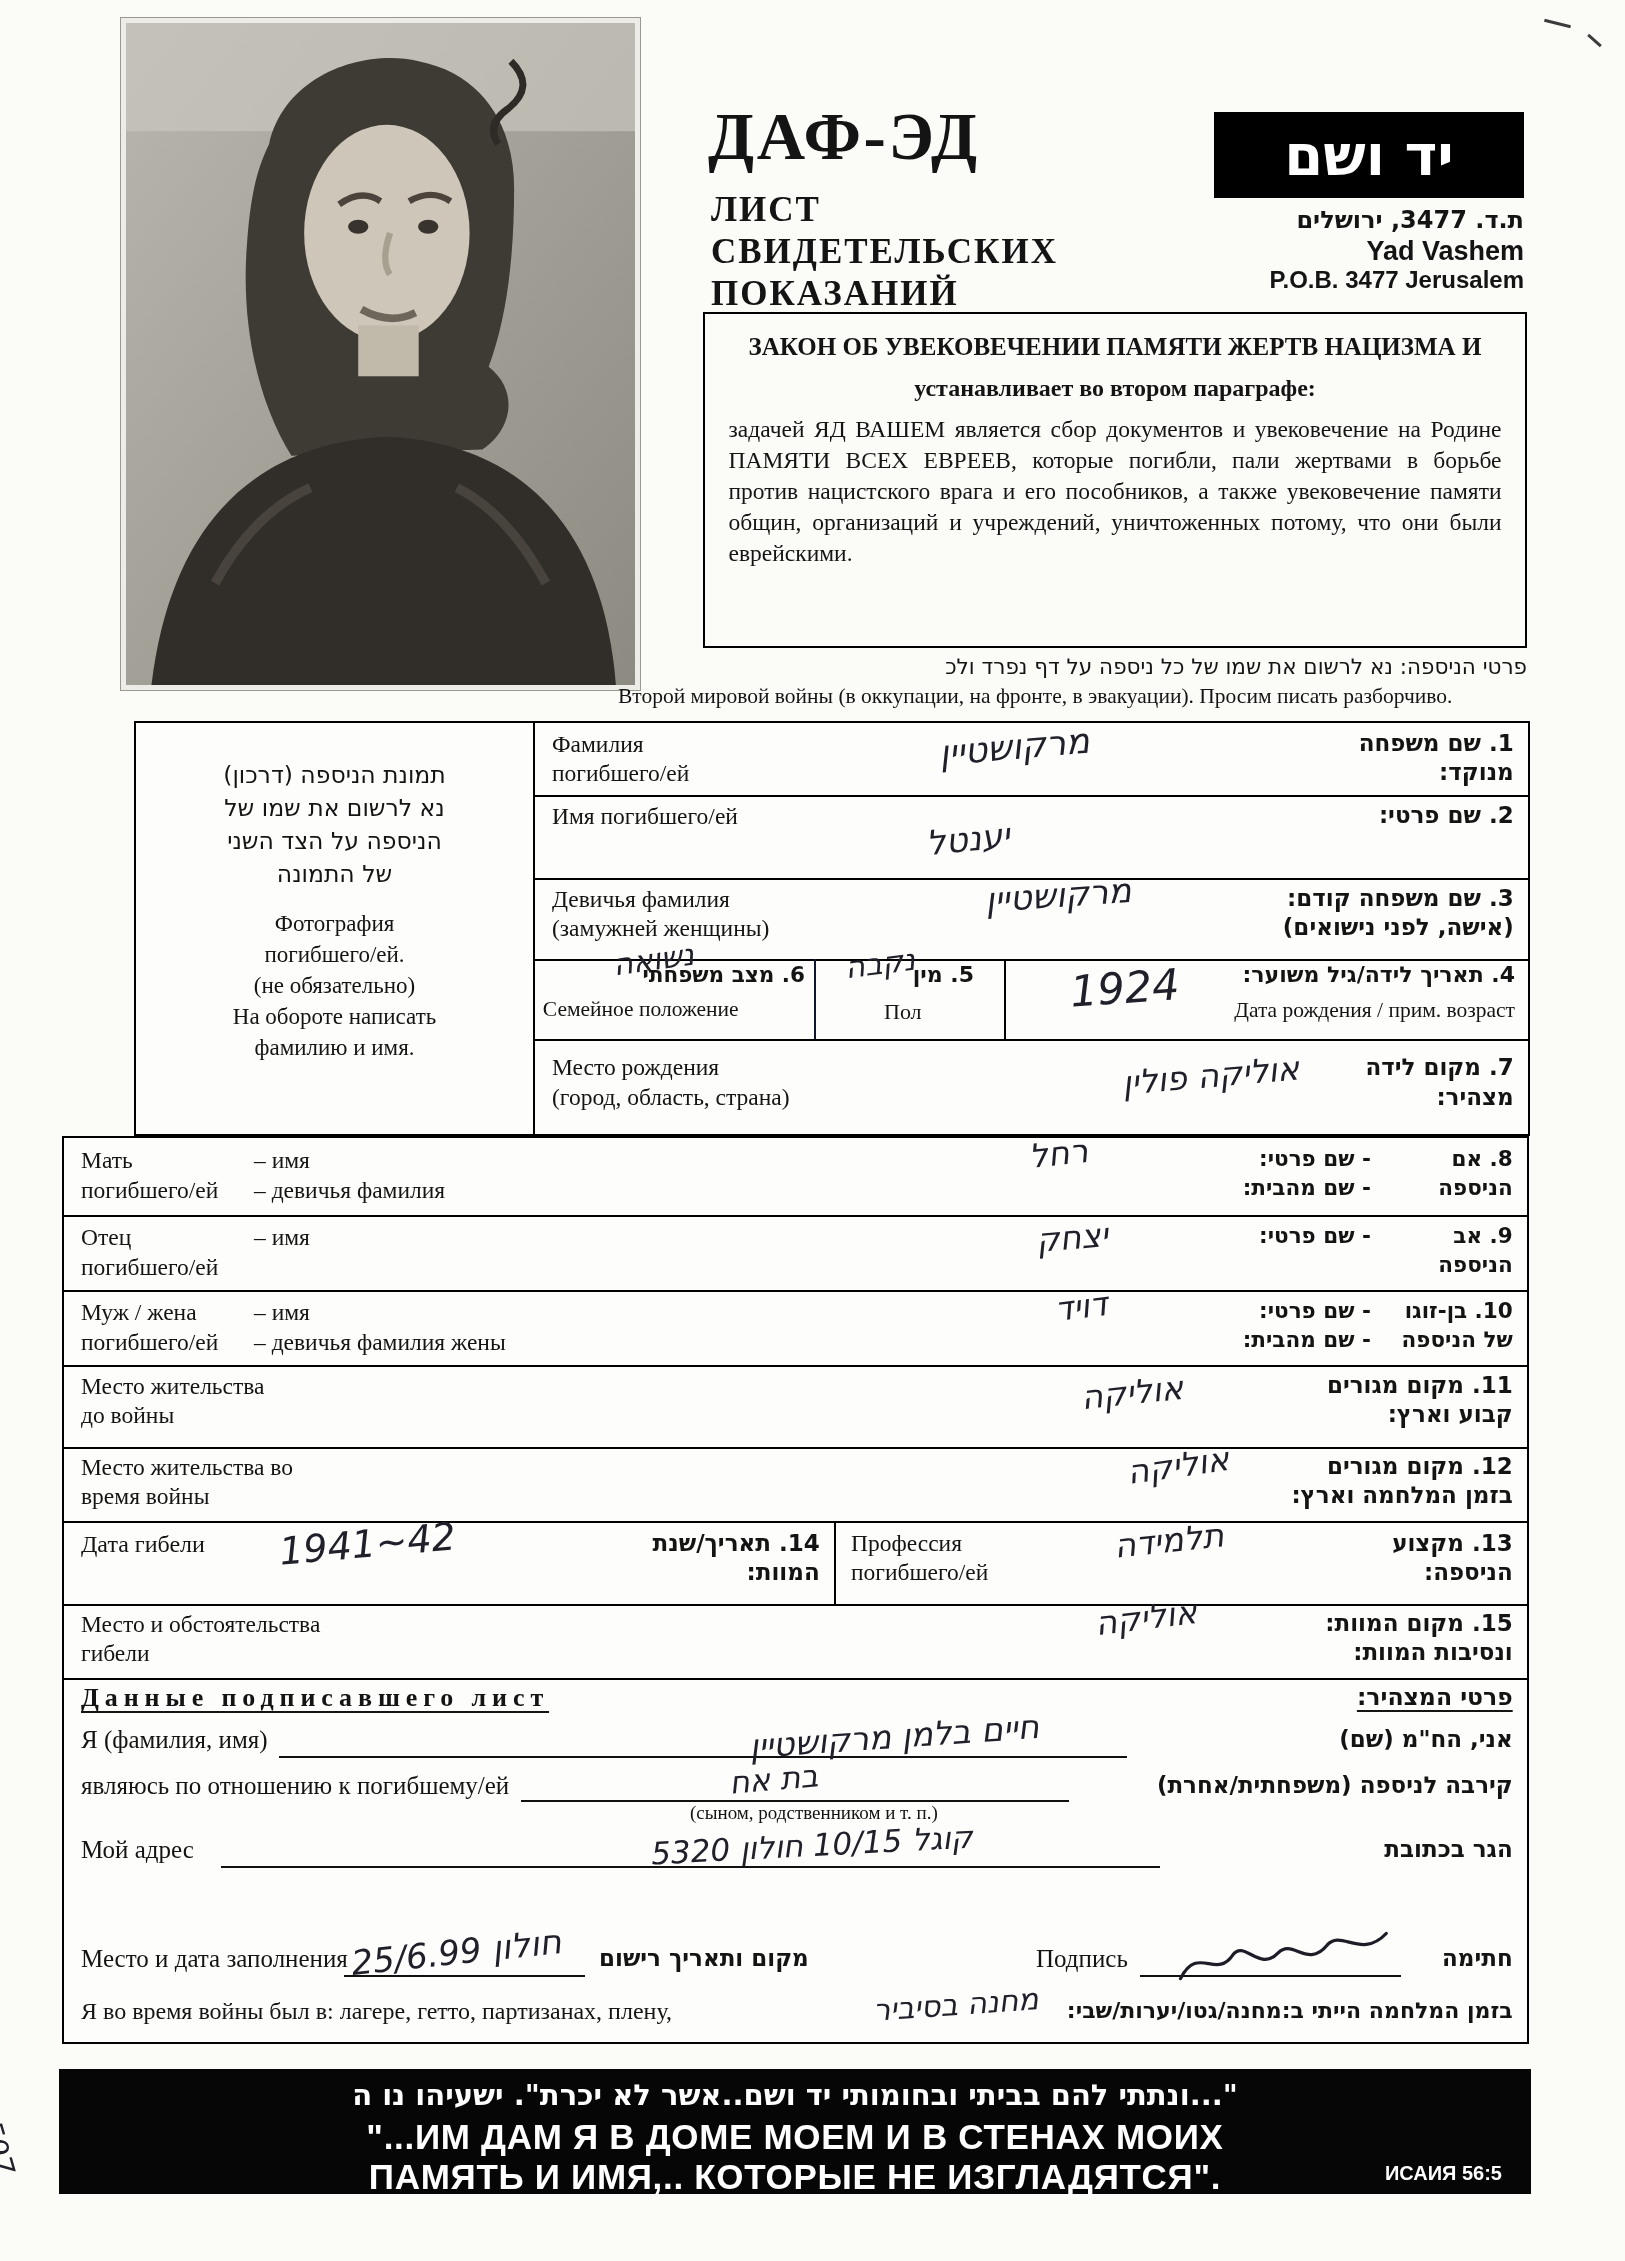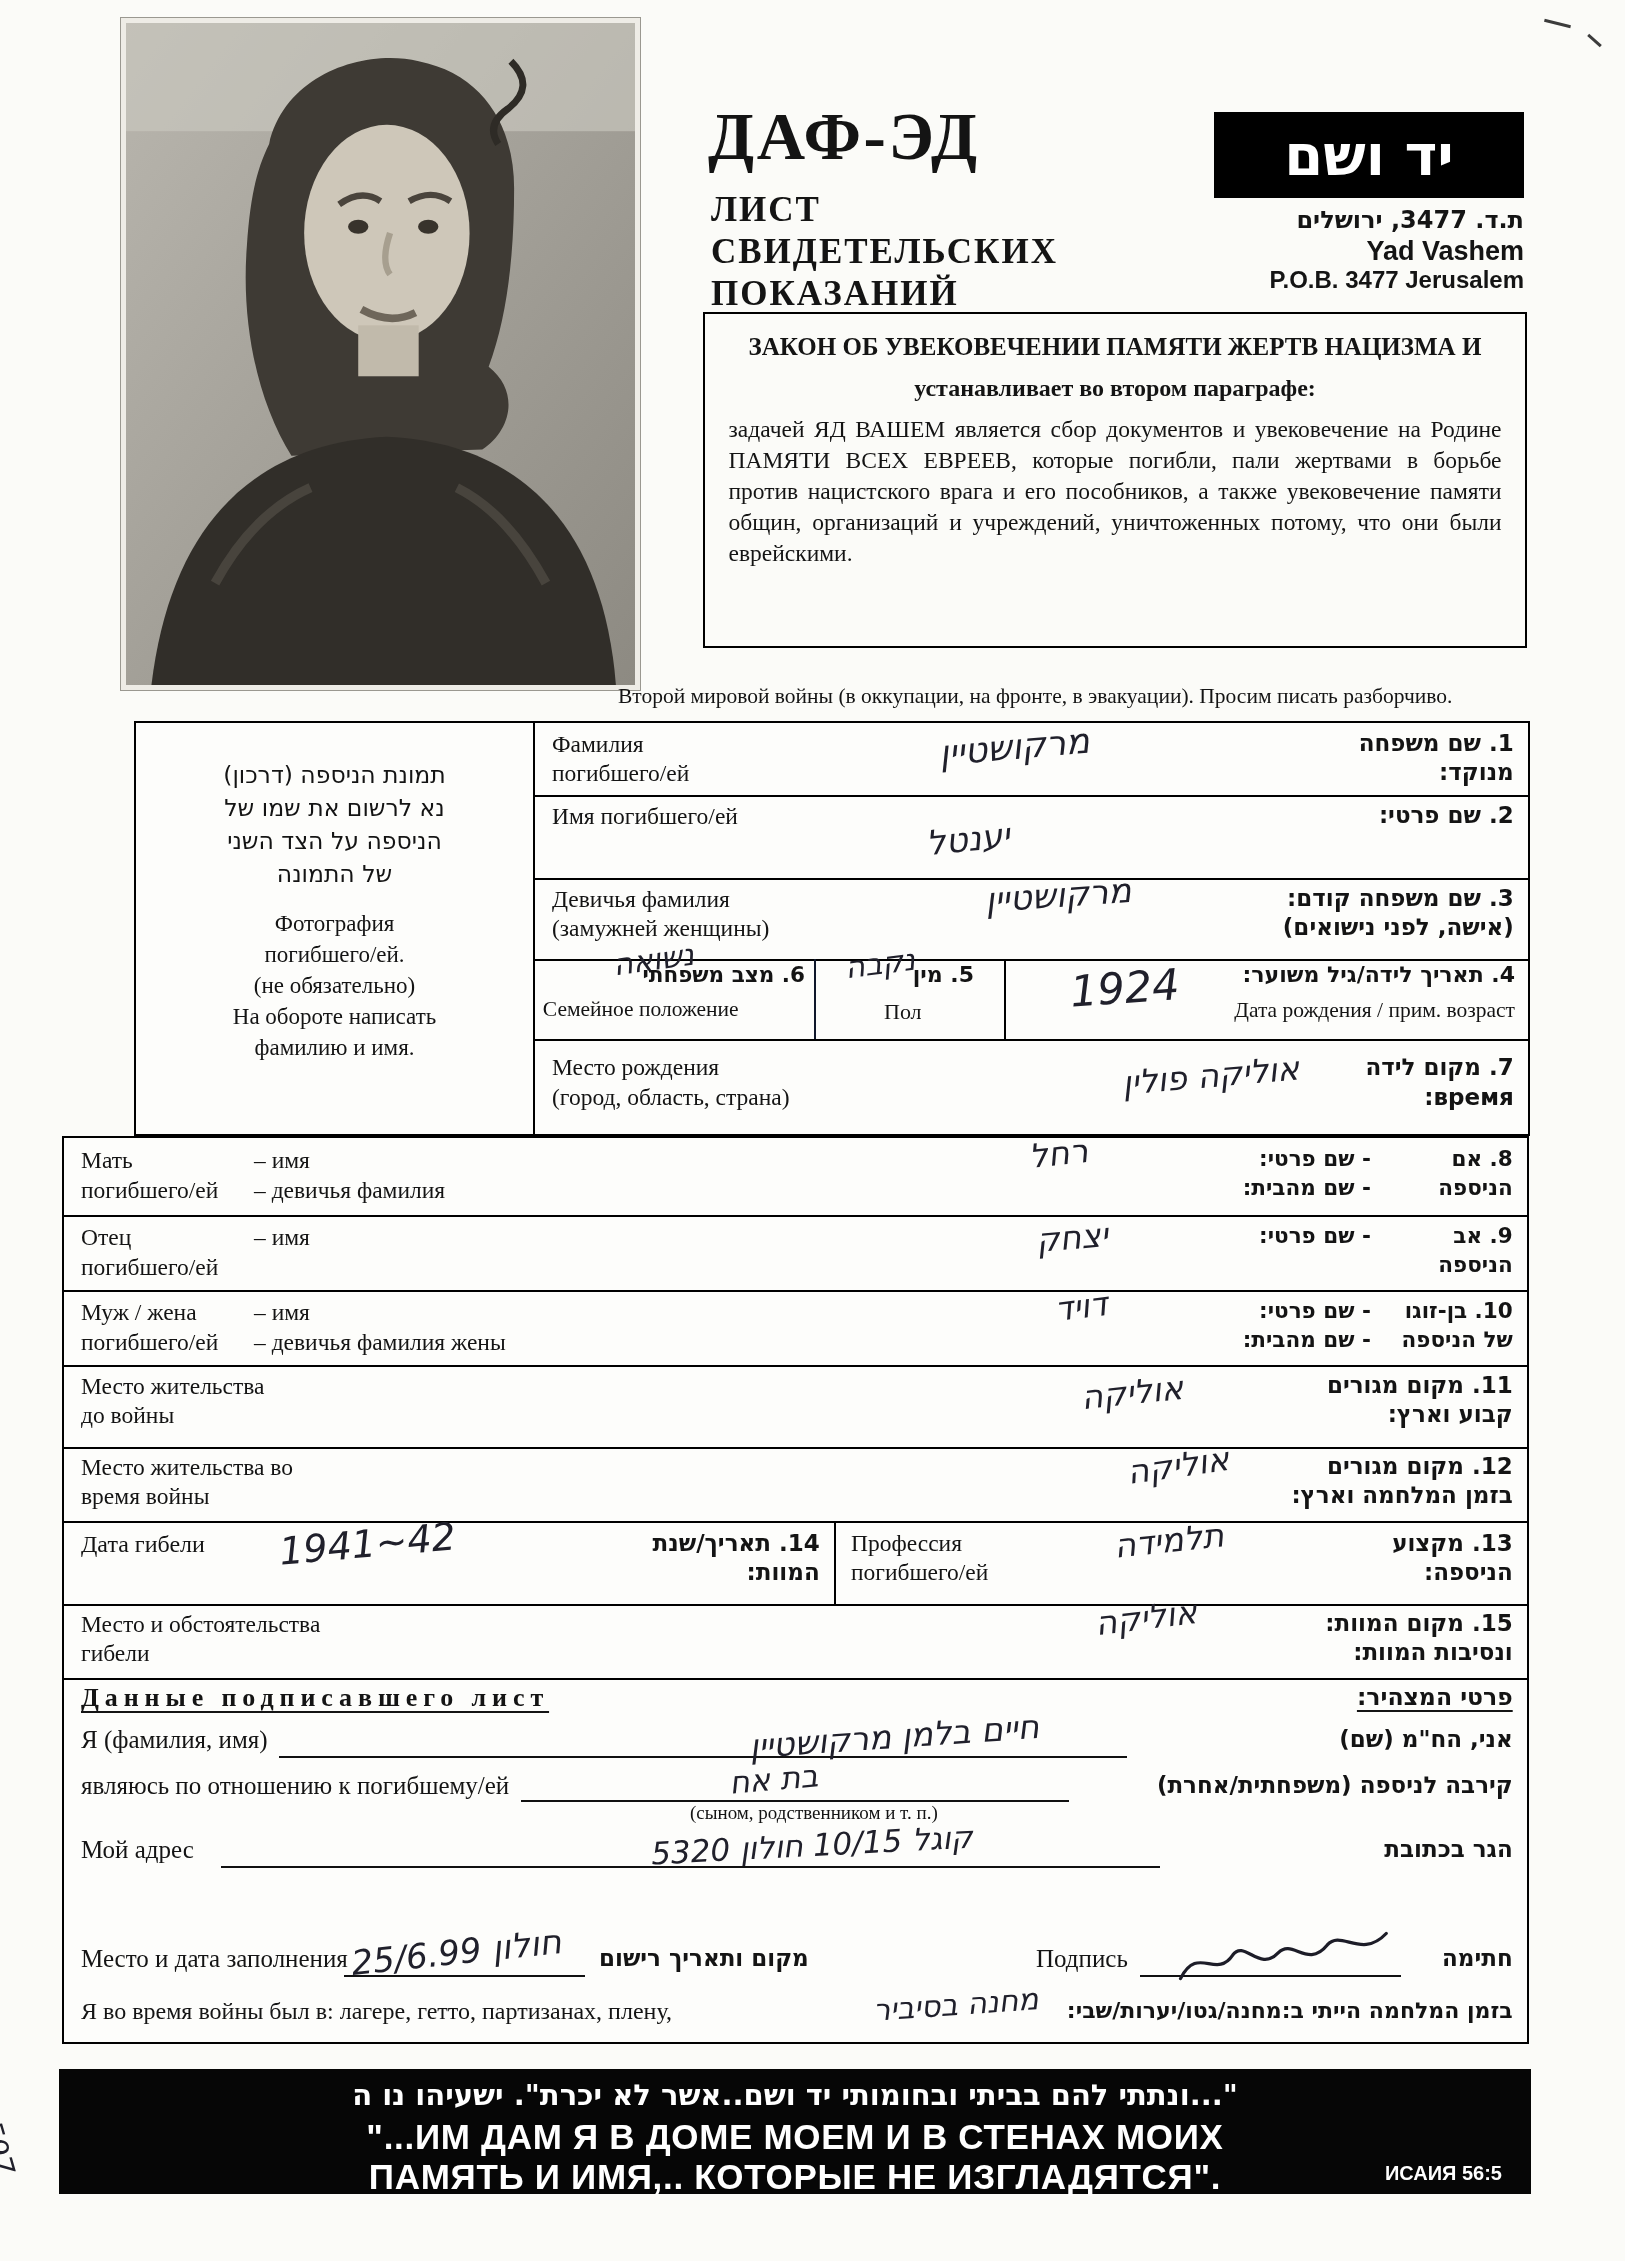--- a/index.html
+++ b/index.html
@@ -78,20 +78,21 @@
 
   <div class="abs" style="left:1544px;top:22px;width:27px;border-top:3.3px solid #3c3c3c;transform:rotate(14deg);"></div>
   <div class="abs" style="left:1586px;top:39px;width:17px;border-top:3.3px solid #3c3c3c;transform:rotate(42deg);"></div>
 
   <div class="lawbox abs" style="left:703px;top:312px;width:824px;min-height:336px;">
     <div class="lb-t">ЗАКОН ОБ УВЕКОВЕЧЕНИИ ПАМЯТИ ЖЕРТВ НАЦИЗМА И</div>
     <div class="lb-s">устанавливает во втором параграфе:</div>
     <div class="lb-b">задачей ЯД ВАШЕМ является сбор документов и увековечение на Родине ПАМЯТИ ВСЕХ ЕВРЕЕВ, которые погибли, пали жертвами в борьбе против нацистского врага и его пособников, а также увековечение памяти общин, организаций и учреждений, уничтоженных потому, что они были еврейскими.</div>
   </div>
 
+  <div class="abs he" style="left:620px;top:654px;width:907px;font-size:21.5px;text-align:right;">פרטי הניספה: נא לרשום את שמו של כל ניספה על דף נפרד ולכ</div>
   <div class="abs" style="left:618px;top:684px;width:913px;font-size:21.5px;">Второй мировой войны (в оккупации, на фронте, в эвакуации). Просим писать разборчиво.</div>
 
   <div class="boxA abs" style="left:134px;top:721px;width:1396px;height:415px;">
 
     <div class="abs" style="left:0;top:0;width:399px;height:412px;border-right:2px solid #000;text-align:center;padding-top:36px;box-sizing:border-box;">
       <div class="he" style="font-size:23.5px;line-height:1.4;">
         <div>תמונת הניספה (דרכון)</div>
         <div>נא לרשום את שמו של</div>
         <div>הניספה על הצד השני</div>
         <div>של התמונה</div>
@@ -162,21 +163,21 @@
         </div>
       </div>
 
       <div class="row noline" style="top:316px;height:96px;">
         <div class="rlab" style="top:14.3px;">
           <div>Место рождения</div>
           <div>(город, область, страна)</div>
         </div>
         <div class="hlab" style="top:14.3px;">
           <div>7. מקום לידה</div>
-          <div>время:</div>
+          <div>מצהיר:</div>
         </div>
         <span class="hw abs" style="left:587px;top:17px;font-size:33px;transform:rotate(-5deg);">אוליקה פולין</span>
       </div>
     </div>
   </div>
 
   <div class="boxB abs" style="left:62px;top:1136px;width:1467px;height:908px;">
 
     <div class="row" style="top:0;height:77px;">
       <div class="rlab2">

